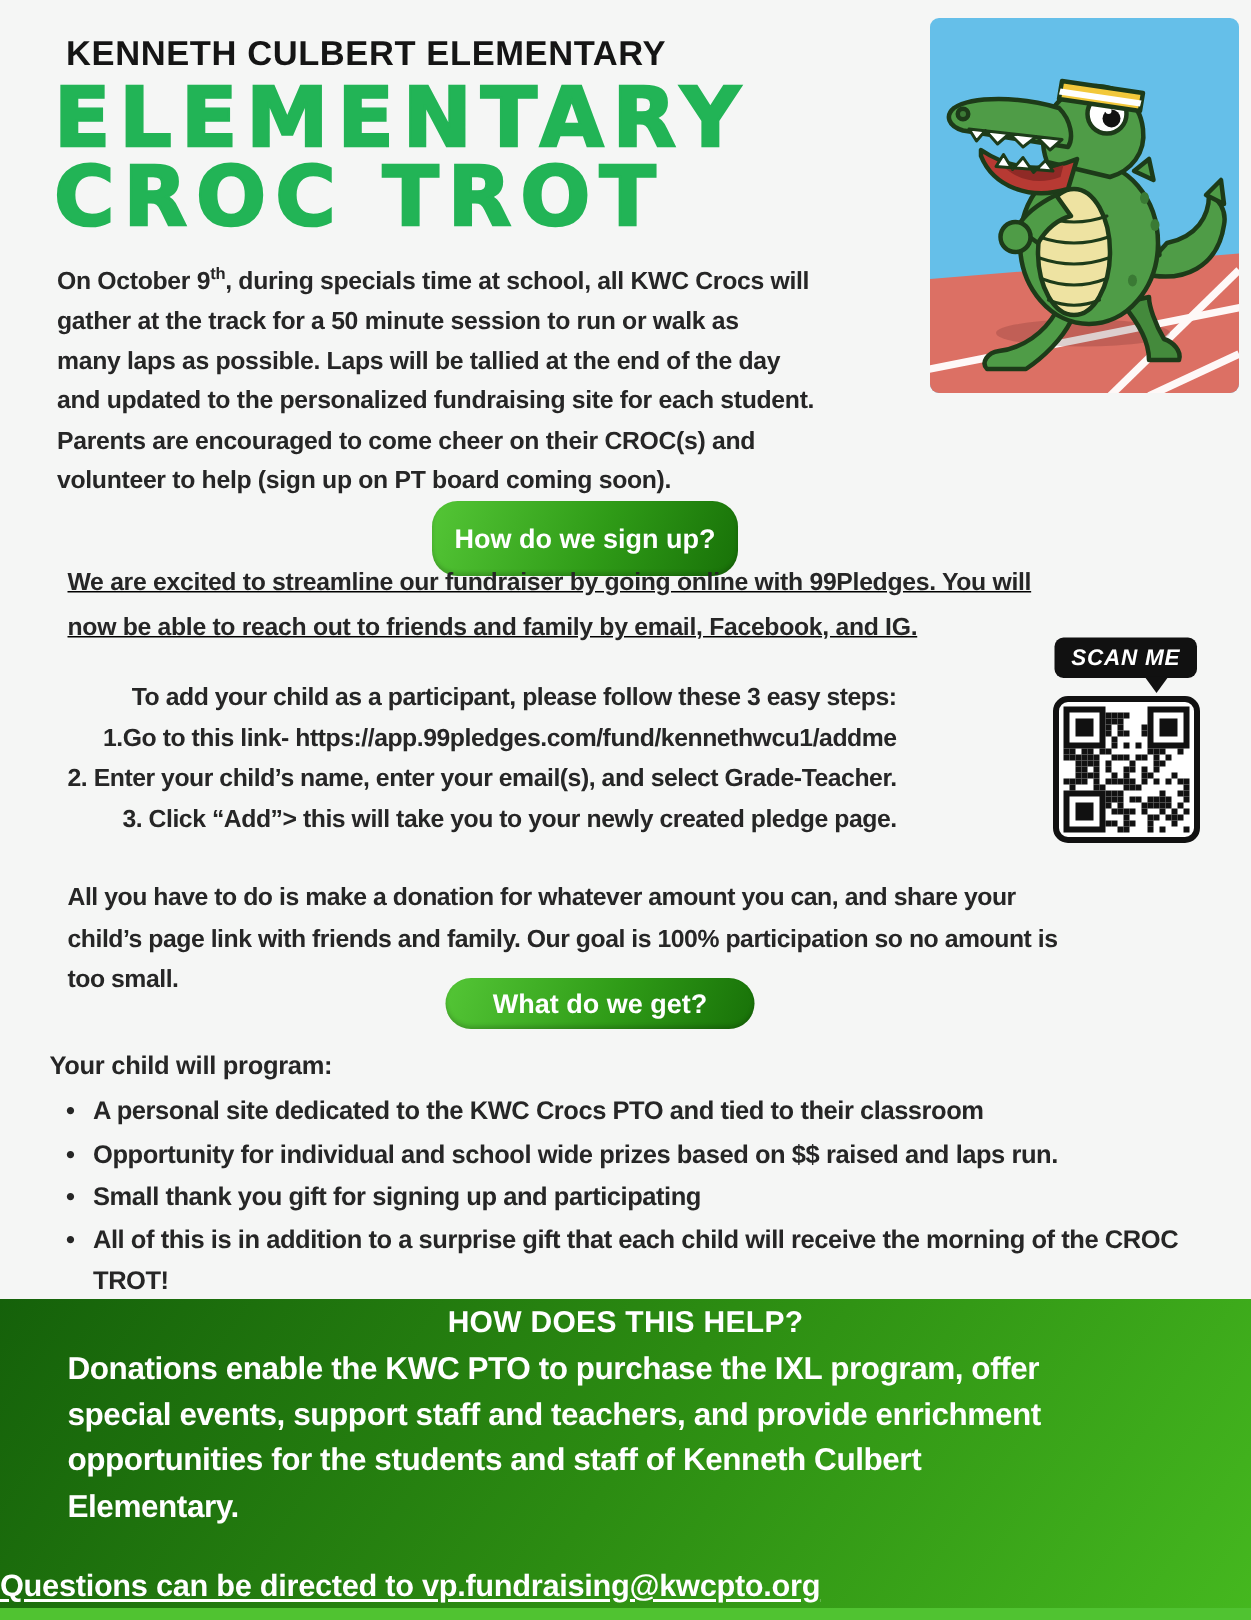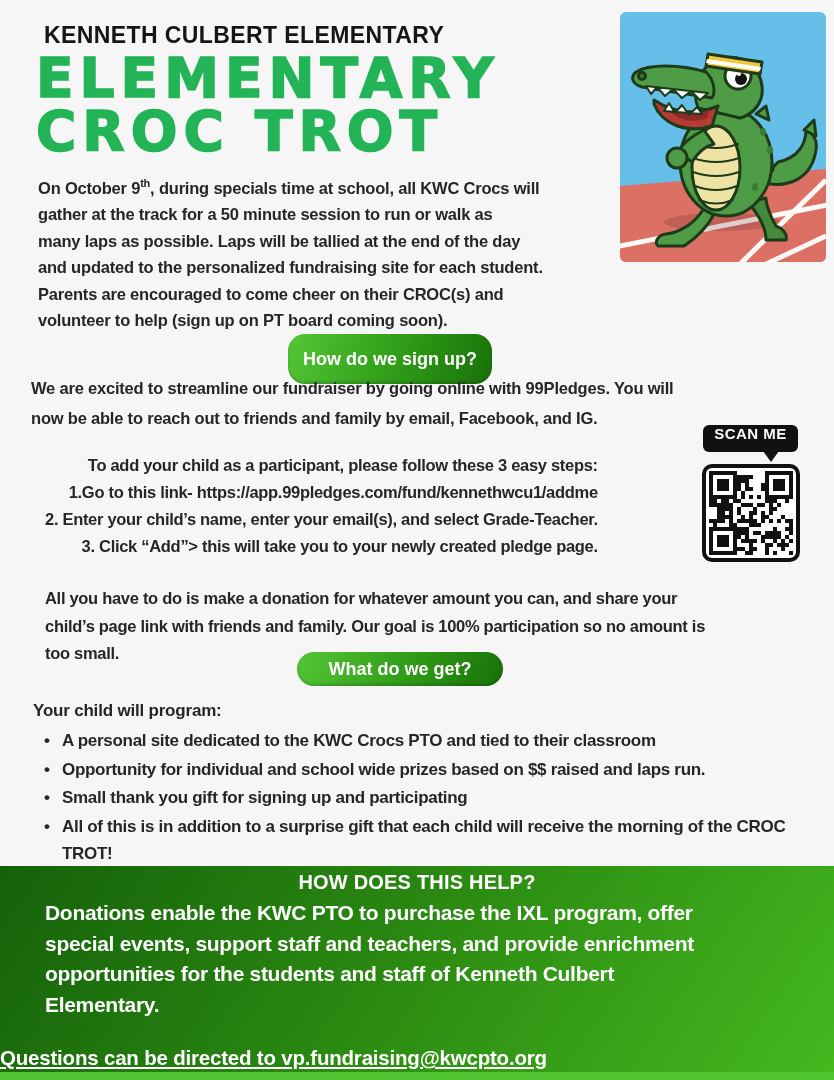--- a/index.html
+++ b/index.html
@@ -14,27 +14,27 @@
 
   .ln{white-space:nowrap;font-weight:700;color:#262626;}
   .intro{position:absolute;left:38px;top:170px;}
   .intro .ln{font-size:16.5px;line-height:26.5px;letter-spacing:-.2px;}
   .intro sup{font-size:11px;vertical-align:super;}
 
   .pill{position:absolute;display:flex;align-items:center;justify-content:center;color:#fff;font-weight:700;font-size:18px;border-radius:17px;background:linear-gradient(110deg,#54c636 0%,#2f9b17 55%,#187108 100%);box-shadow:inset 0 -2px 3px rgba(0,0,0,.18);cursor:pointer;}
   .pill1{left:288px;top:334px;width:204px;height:50px;}
   .pill2{left:297px;top:652px;width:206px;height:34px;}
 
-  .p99{position:absolute;left:31px;top:373px;}
+  .p99{position:absolute;left:45px;top:373px;text-decoration:underline;}
   .p99 .ln{font-size:16.5px;line-height:30px;letter-spacing:-.2px;}
 
   .steps{position:absolute;left:45px;top:452px;text-align:right;}
   .steps .ln{font-size:16.5px;line-height:27px;letter-spacing:-.3px;}
 
-  .scanme{position:absolute;left:703px;top:425px;width:95px;height:27px;background:#111;border-radius:6px;display:flex;justify-content:center;color:#fff;font-size:15px;font-weight:700;letter-spacing:.5px;}
+  .scanme{position:absolute;left:703px;top:425px;width:95px;height:27px;background:#111;border-radius:6px;display:flex;align-items:center;justify-content:center;color:#fff;font-size:15px;font-weight:700;letter-spacing:.5px;font-style:italic;}
   .scanme .tail{position:absolute;left:60px;top:26px;width:0;height:0;border-left:8px solid transparent;border-right:8px solid transparent;border-top:11px solid #111;}
   .qrbox{position:absolute;left:702px;top:464px;width:90px;height:90px;border:4px solid #111;border-radius:10px;background:#fff;padding:0;}
 
   .donate{position:absolute;left:45px;top:585px;}
   .donate .ln{font-size:16.5px;line-height:27.5px;letter-spacing:-.3px;}
 
   .bintro{position:absolute;left:33px;top:701px;font-size:17px;font-weight:700;color:#262626;letter-spacing:-.2px;}
   .blist{position:absolute;left:44px;top:727px;margin:0;padding:0;list-style:none;}
   .bi{display:flex;gap:10px;margin-bottom:1.5px;font-size:17px;line-height:27px;font-weight:700;color:#262626;letter-spacing:-.3px;}
   .bi .dot{width:8px;flex:0 0 8px;}

